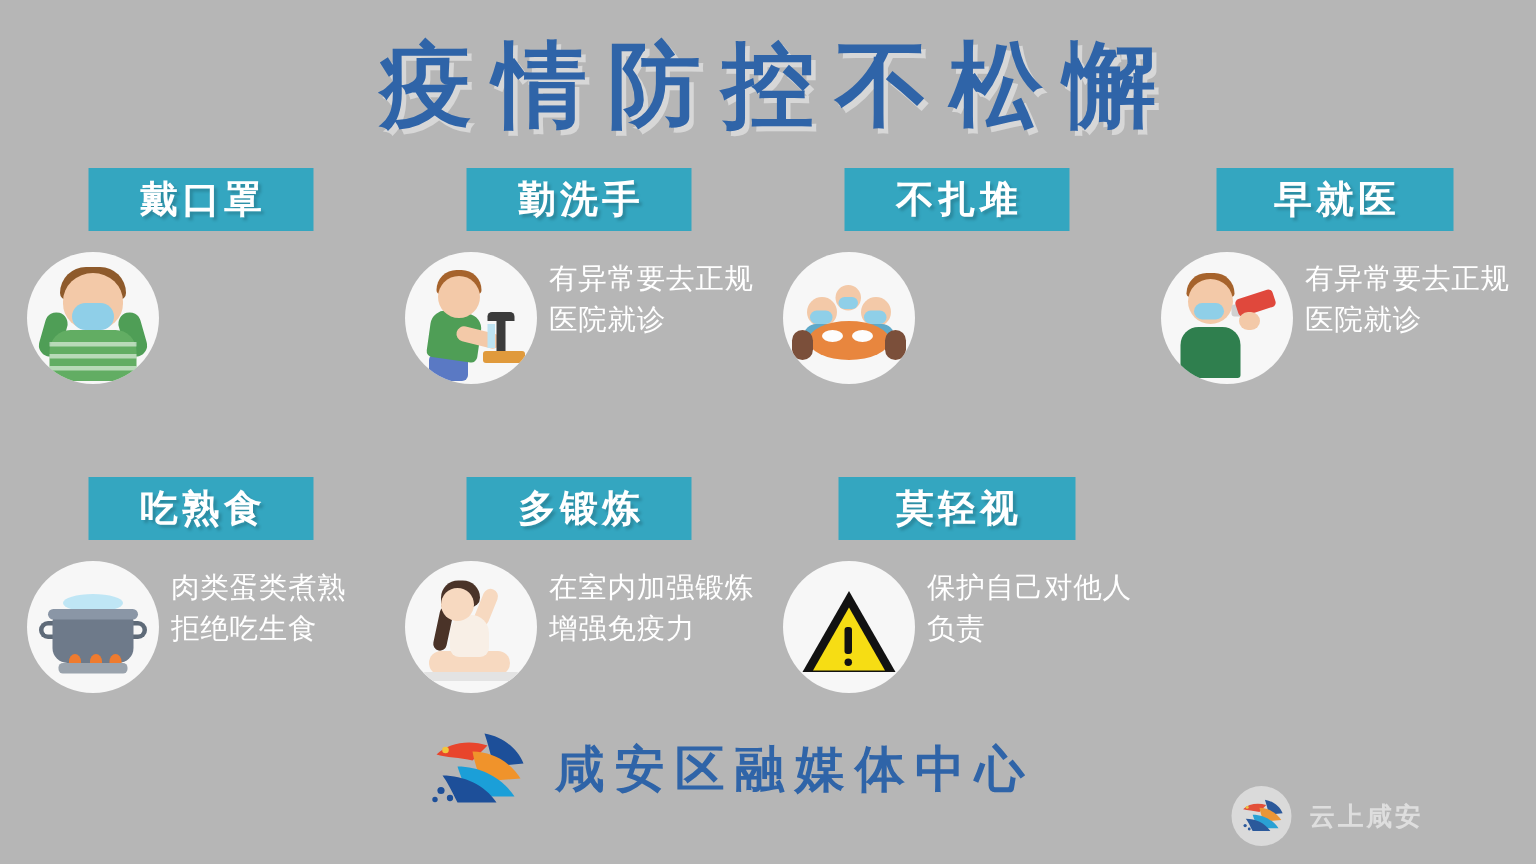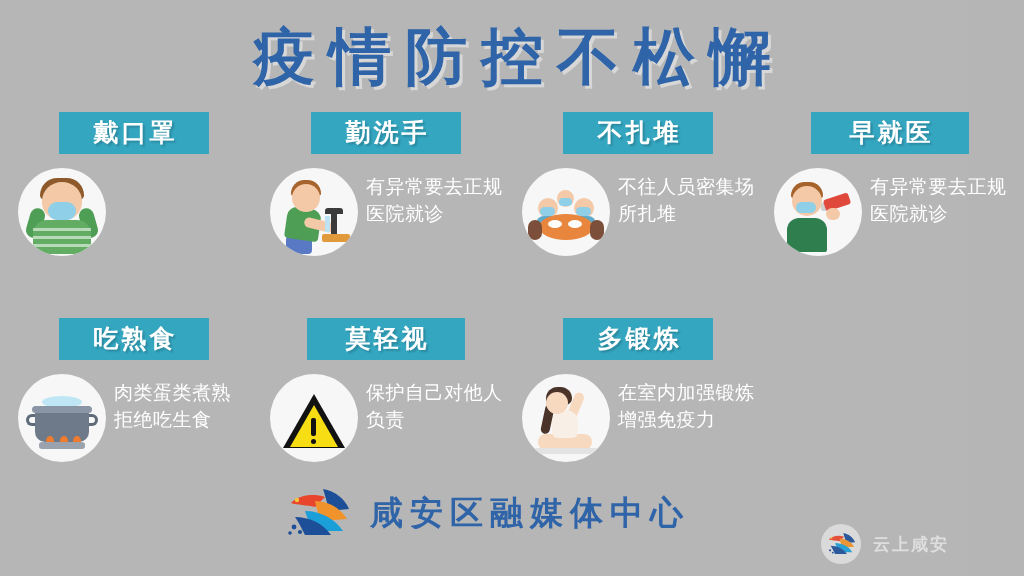--- a/index.html
+++ b/index.html
@@ -274,21 +274,20 @@
             <div class="ic c-p2h"></div>
             <div class="ic c-p2m"></div>
             <div class="ic c-p1b"></div>
             <div class="ic c-p2b"></div>
             <div class="ic c-table"></div>
             <div class="ic c-plate1"></div>
             <div class="ic c-plate2"></div>
             <div class="ic c-side1"></div>
             <div class="ic c-side2"></div>
           </div>
-          <div class="desc">不往人员密集场所扎堆</div>
         </div>
       </div>
 
       <div class="cell wide">
         <div class="banner">早就医</div>
         <div class="body">
           <div class="icon-circle">
             <div class="ic d-body"></div>
             <div class="ic d-hair"></div>
             <div class="ic d-head"></div>
@@ -317,46 +316,46 @@
             <div class="ic p-f1"></div>
             <div class="ic p-f2"></div>
             <div class="ic p-f3"></div>
             <div class="ic p-stove"></div>
           </div>
           <div class="desc">肉类蛋类煮熟 拒绝吃生食</div>
         </div>
       </div>
 
 
-      <div class="cell wide">
-        <div class="banner">莫轻视</div>
-        <div class="body">
-          <div class="icon-circle">
-            <div class="ic warn-tri"></div>
-            <div class="ic warn-tri-in"></div>
-            <div class="ic warn-bang"></div>
-            <div class="ic warn-dot"></div>
-          </div>
-          <div class="desc">保护自己对他人负责</div>
-        </div>
-      </div>
-
       <div class="cell">
         <div class="banner">多锻炼</div>
         <div class="body">
           <div class="icon-circle">
             <div class="ic y-armU"></div>
             <div class="ic y-legs"></div>
             <div class="ic y-body"></div>
             <div class="ic y-braid"></div>
             <div class="ic y-hair"></div>
             <div class="ic y-head"></div>
             <div class="ic y-mat"></div>
           </div>
           <div class="desc">在室内加强锻炼 增强免疫力</div>
+        </div>
+      </div>
+
+      <div class="cell wide">
+        <div class="banner">莫轻视</div>
+        <div class="body">
+          <div class="icon-circle">
+            <div class="ic warn-tri"></div>
+            <div class="ic warn-tri-in"></div>
+            <div class="ic warn-bang"></div>
+            <div class="ic warn-dot"></div>
+          </div>
+          <div class="desc">保护自己对他人负责</div>
         </div>
       </div>
 
     </div>
   </div>
 
   <div class="footer-logo">
     <div class="bird">
       <svg width="66" height="52" viewBox="0 0 66 52">
         <path d="M6 16 C14 8, 28 6, 40 10 L30 20 C22 18, 12 18, 6 16 Z" fill="#e8452c"></path>

